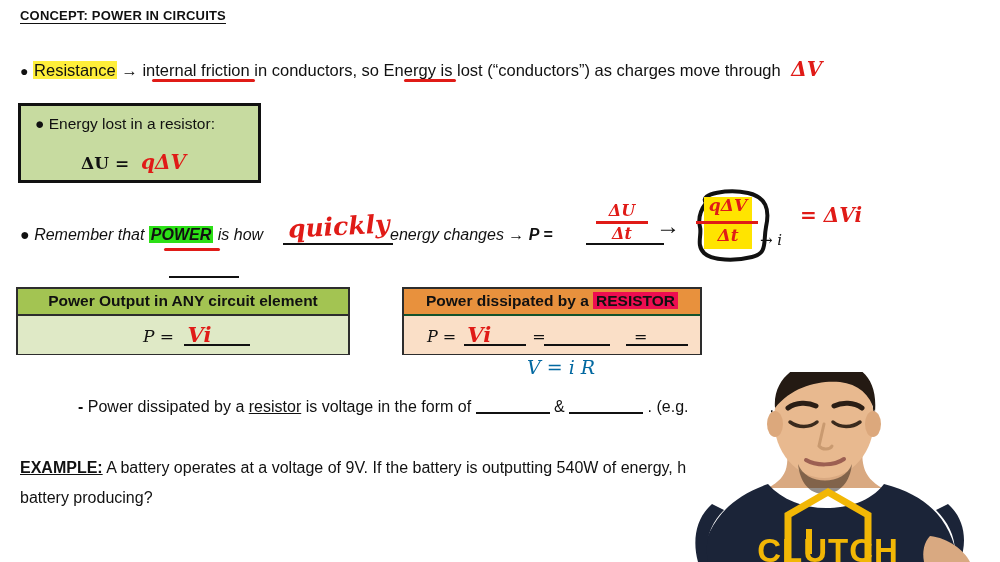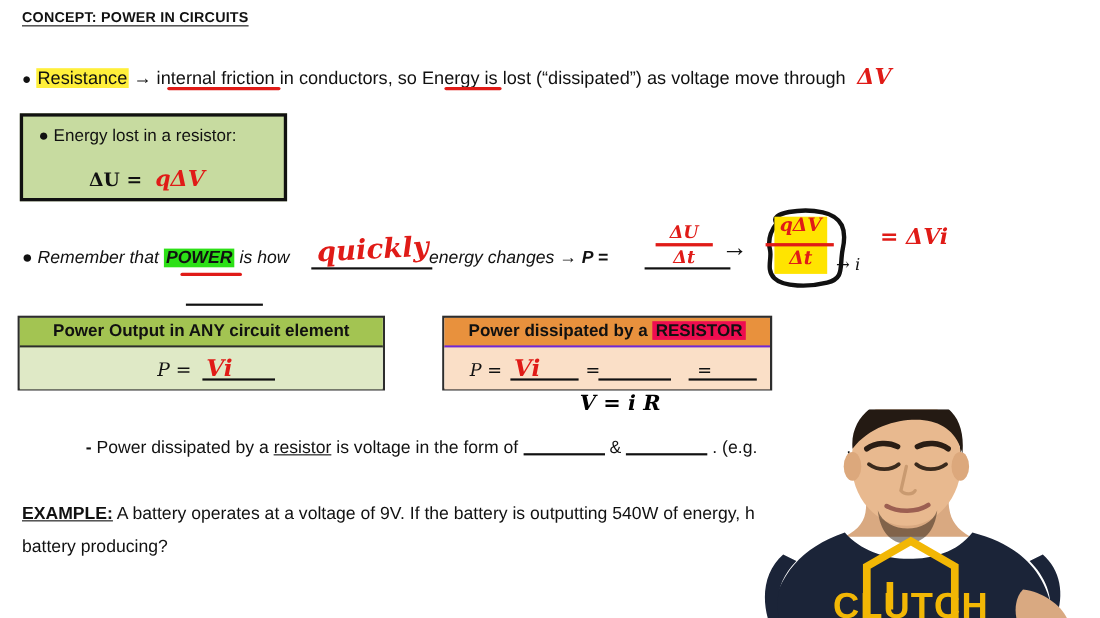--- a/index.html
+++ b/index.html
@@ -38,23 +38,23 @@
     font-weight: bold;
   }
 
   .red-ink {
     color: #e01b17;
     font-family: "DejaVu Serif", serif;
     font-weight: bold;
     font-style: italic;
   }
   .blue-ink {
-    color: #000000;
-    font-family: "DejaVu Serif", serif;
-    font-weight: bold;
+    color: #0369a1;
+    font-family: "DejaVu Serif", serif;
+    font-weight: normal;
     font-style: italic;
   }
 
   
   .red-underline {
     position: absolute;
     height: 3px;
     background: #e01b17;
     border-radius: 2px;
   }
@@ -228,21 +228,21 @@
     font-size: 17px;
     font-family: "DejaVu Serif", serif;
     font-style: italic;
   }
   #box-green .ansv {
     font-size: 21px;
     margin-left: 8px;
   }
 
   #box-orange { left: 402px; top: 287px; width: 300px; height: 68px; }
-  #box-orange .hdr  { background: #e8913d; border-bottom: 2px solid #6d28d9; }
+  #box-orange .hdr  { background: #e8913d; border-bottom: 2px solid #14532d; }
   #box-orange .body { background: #fadfc7; height: 38px; }
   #box-orange .eq {
     position: absolute;
     left: 23px; top: 6px;
     font-size: 16px;
     font-family: "DejaVu Serif", serif;
     font-style: italic;
   }
   #box-orange .ansv {
     font-size: 21px;
@@ -287,21 +287,21 @@
 
   <div class="abs" id="title">CONCEPT: POWER IN CIRCUITS</div>
 
   <div class="abs nowrap" id="line1">
     <span class="bullet">●</span>
     <span class="hl-yellow">Resistance</span>
     <span>→</span>
     <span>internal friction</span>
     <span>in conductors, so</span>
     <span>Energy</span>
-    <span>is lost (“dissipated”) as voltage move through</span>
+    <span>is lost (“conductors”) as charges move through</span>
     <span class="red-ink" style="font-size:20px;margin-left:6px;font-style:italic;">ΔV</span>
   </div>
 
   <div class="red-underline" style="left:152px; top:79px; width:103px;"></div>
   <div class="red-underline" style="left:404px; top:79px; width:52px;"></div>
 
   <div class="abs" id="green-box">
     <div class="gb-line1">
       <span>●</span>
       <span>Energy lost in a resistor:</span>

